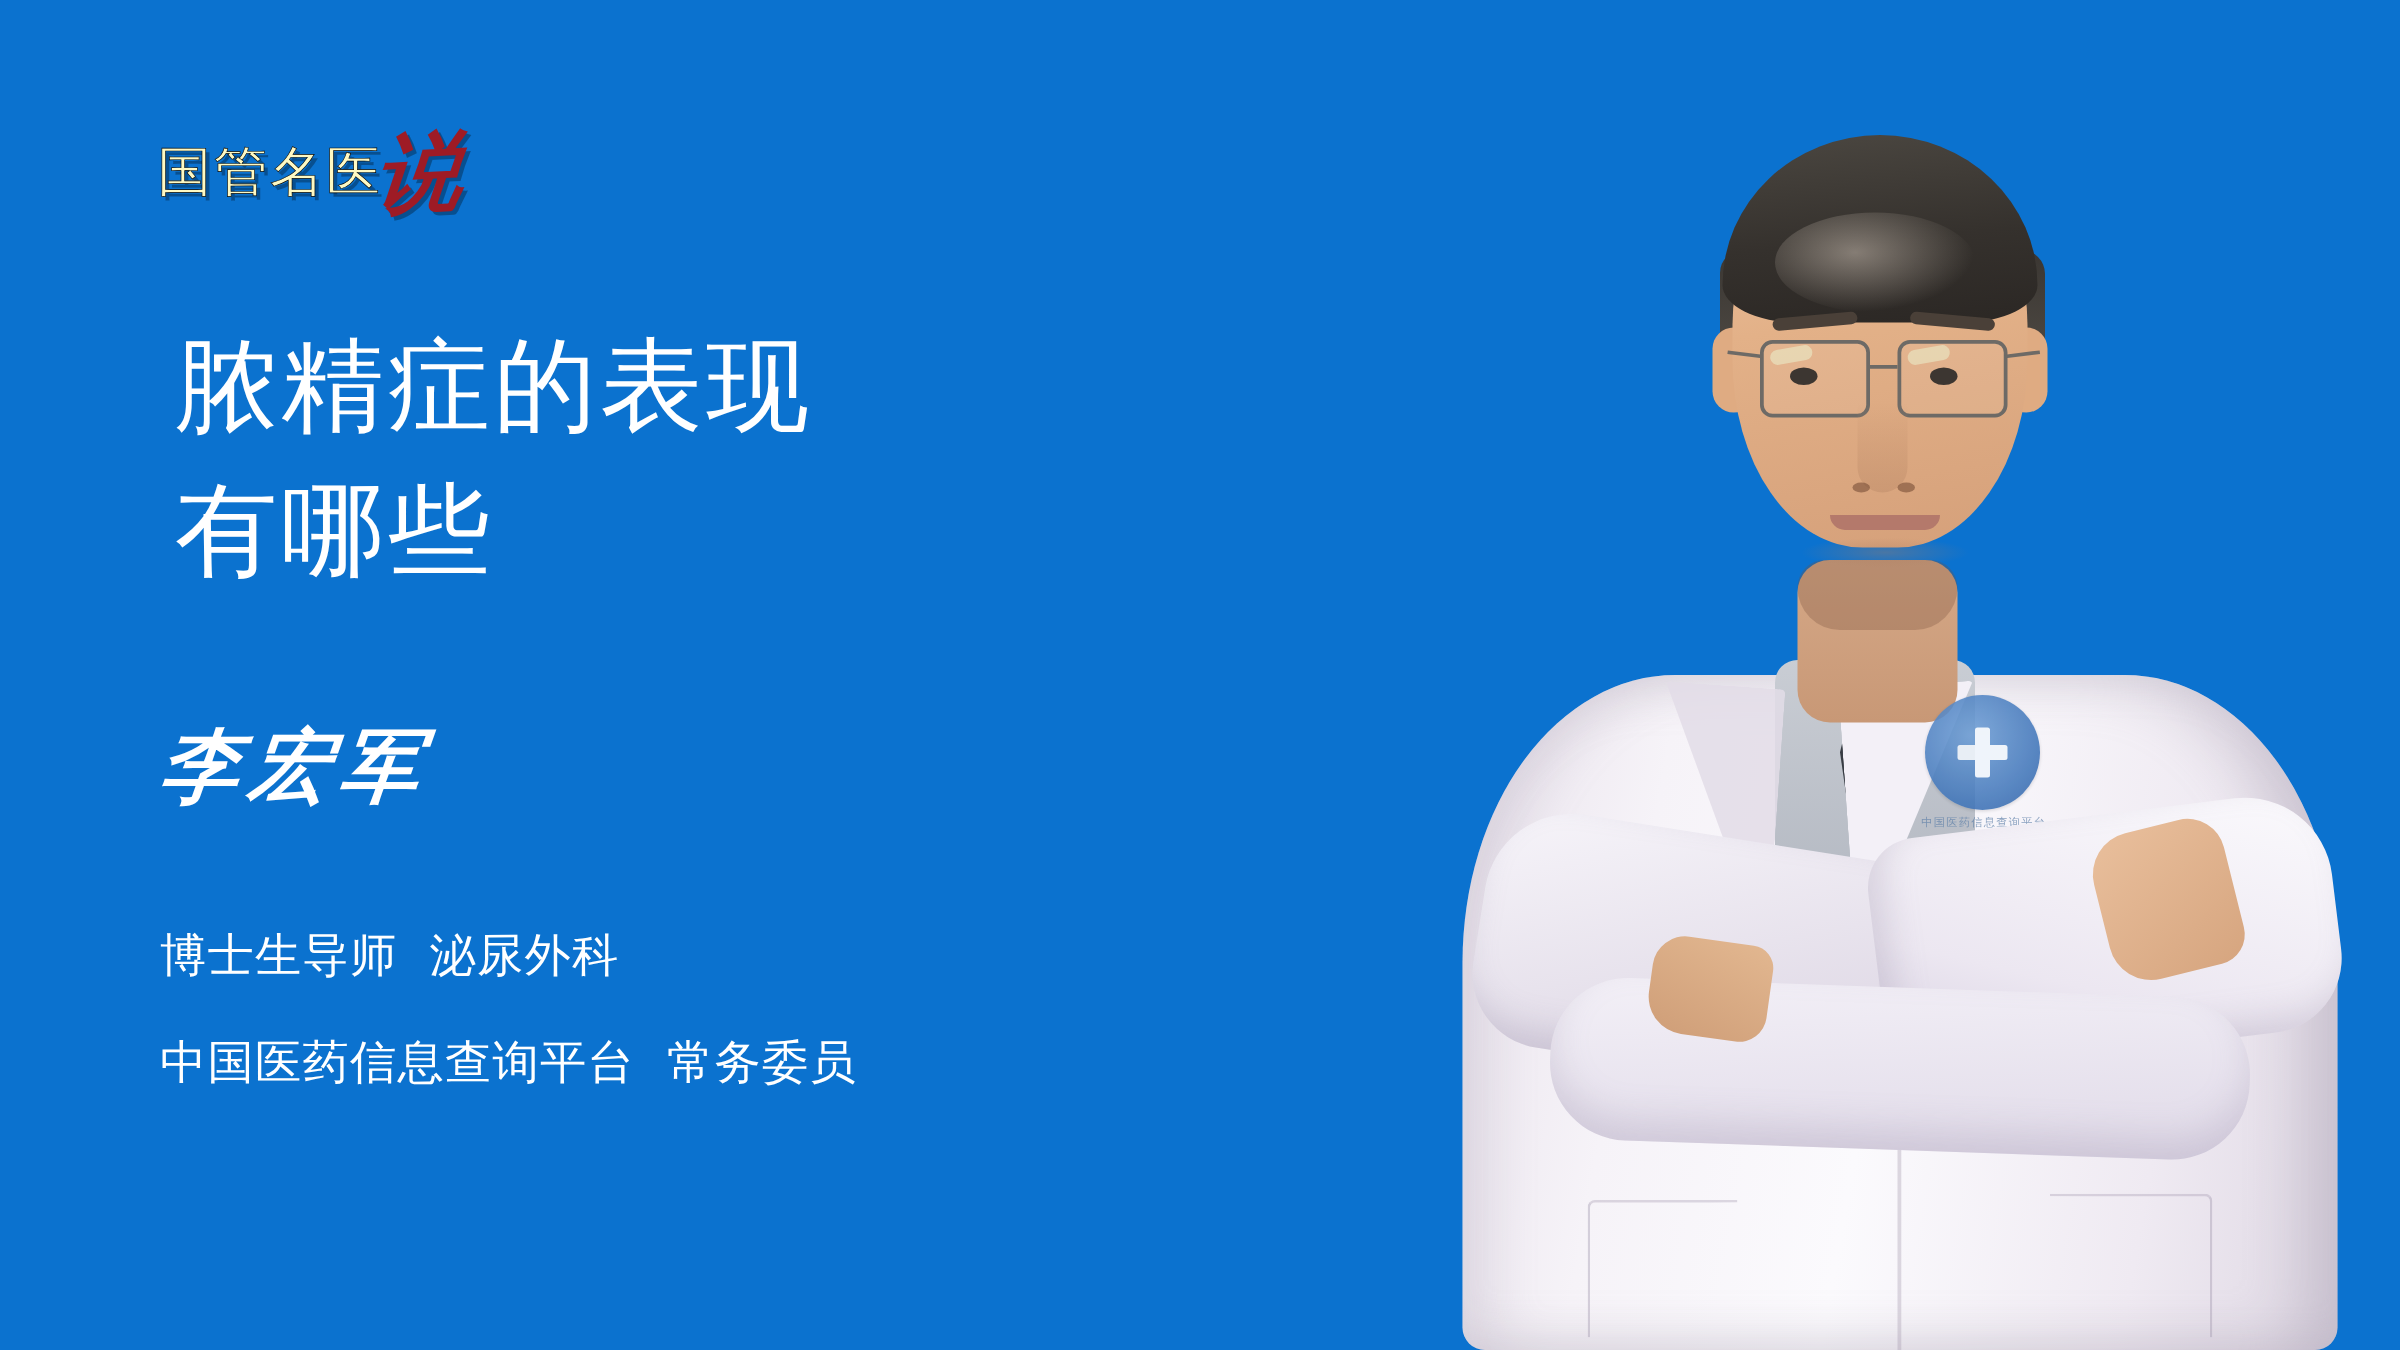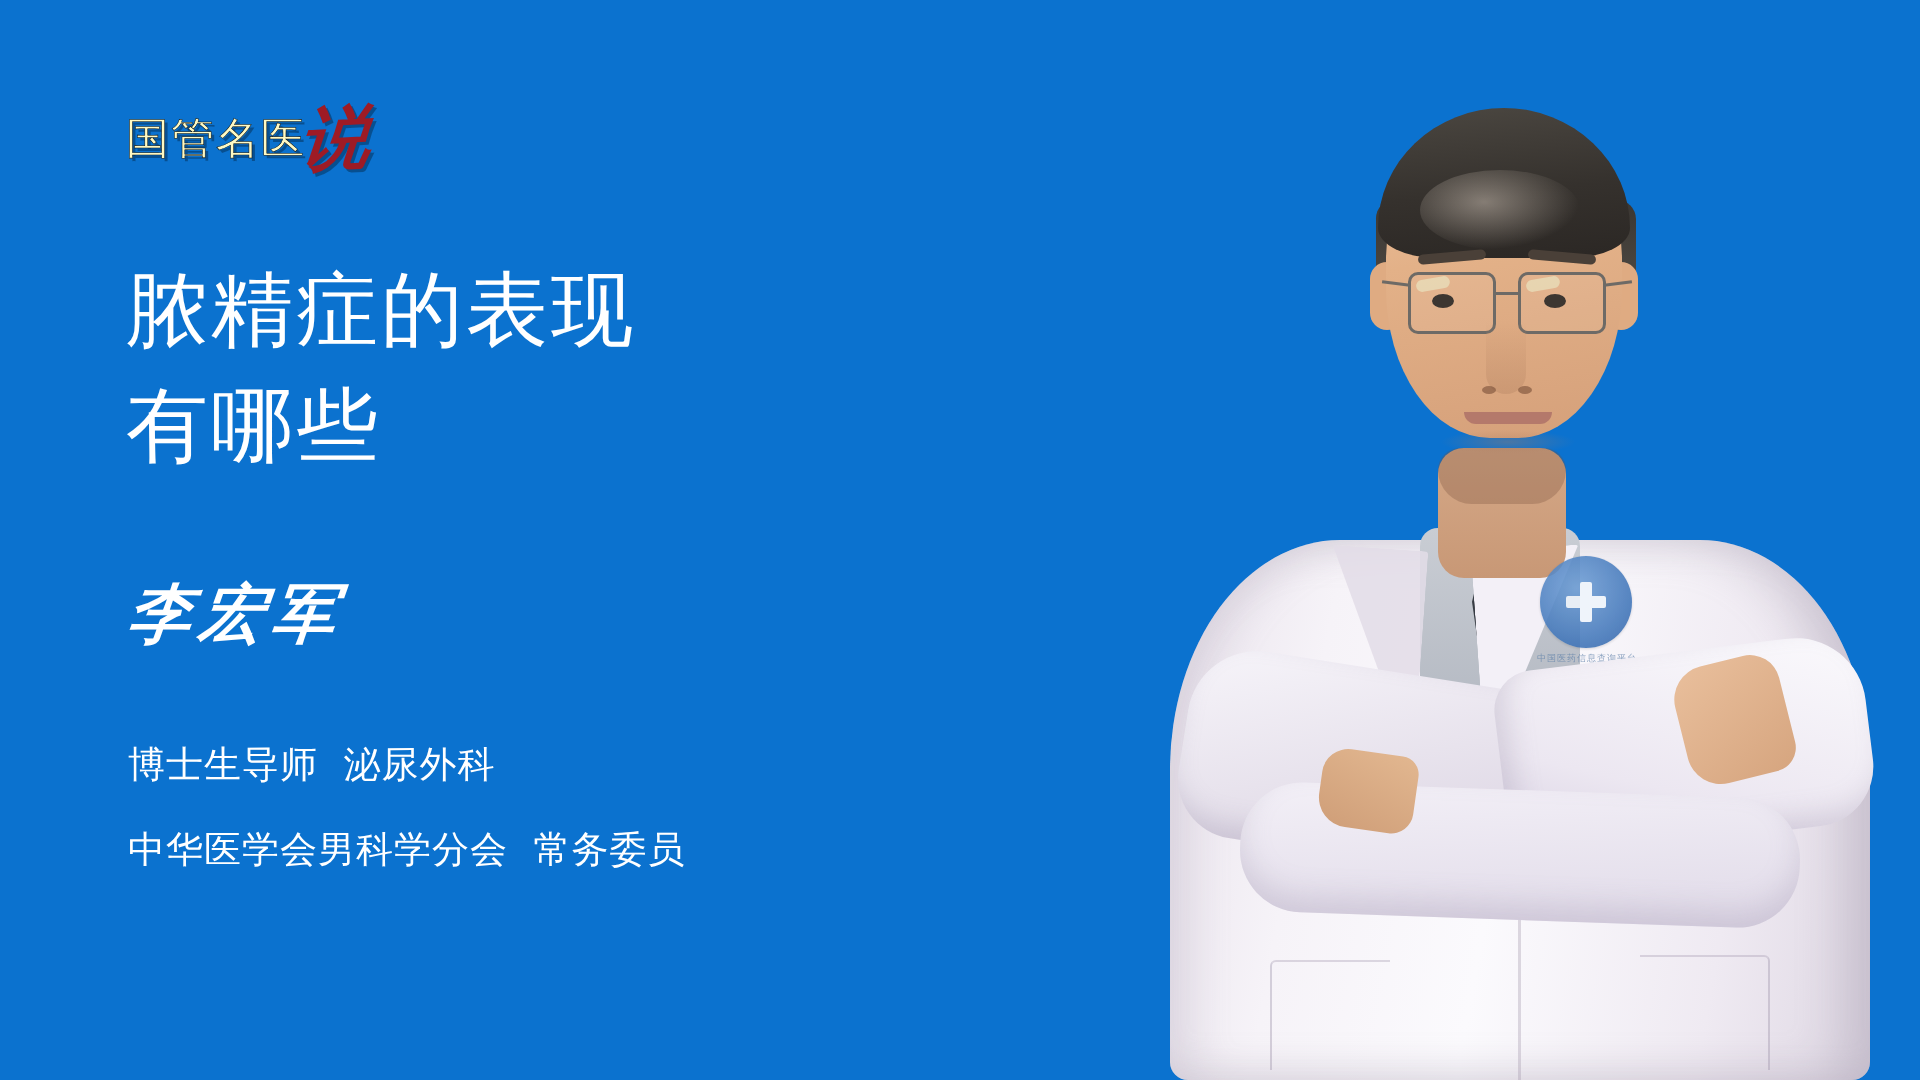--- a/index.html
+++ b/index.html
@@ -48,20 +48,21 @@
     position:absolute; left:126px; top:252px;
     color:#ffffff;
   }
   #title .tline{
     font-size:82px;
     line-height:116px;
     letter-spacing:3px;
     font-weight:400;
     white-space:nowrap;
     font-family:"DejaVu Sans","Liberation Sans",sans-serif;
+    margin-left:14px;
   }
 
   
   #doctor-name{
     position:absolute; left:128px; top:578px;
     color:#ffffff;
     font-size:64px;
     line-height:72px;
     letter-spacing:8px;
     font-style:italic;
@@ -387,21 +388,21 @@
 
   <div id="title">
     <div class="tline">脓精症的表现</div>
     <div class="tline">有哪些</div>
   </div>
 
   <div id="doctor-name">李宏军</div>
 
   <div id="credentials">
     <div class="cline">博士生导师  泌尿外科</div>
-    <div class="cline">中华医学会男科学分会  常务委员</div>
+    <div class="cline">中国医药信息查询平台  常务委员</div>
   </div>
 
   <div id="doctor-photo">
     <div class="coat"></div>
     <div class="shirt"></div>
     <div class="tie"></div>
     <div class="tie-knot"></div>
     <div class="coat-lapel-l"></div>
     <div class="coat-lapel-r"></div>
     <div class="coat-center-seam"></div>

